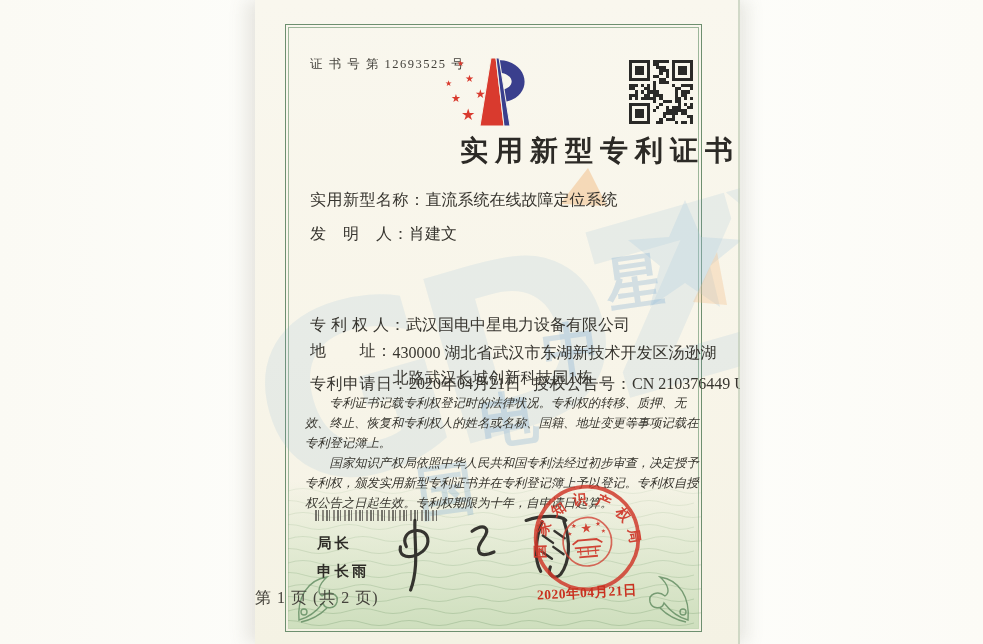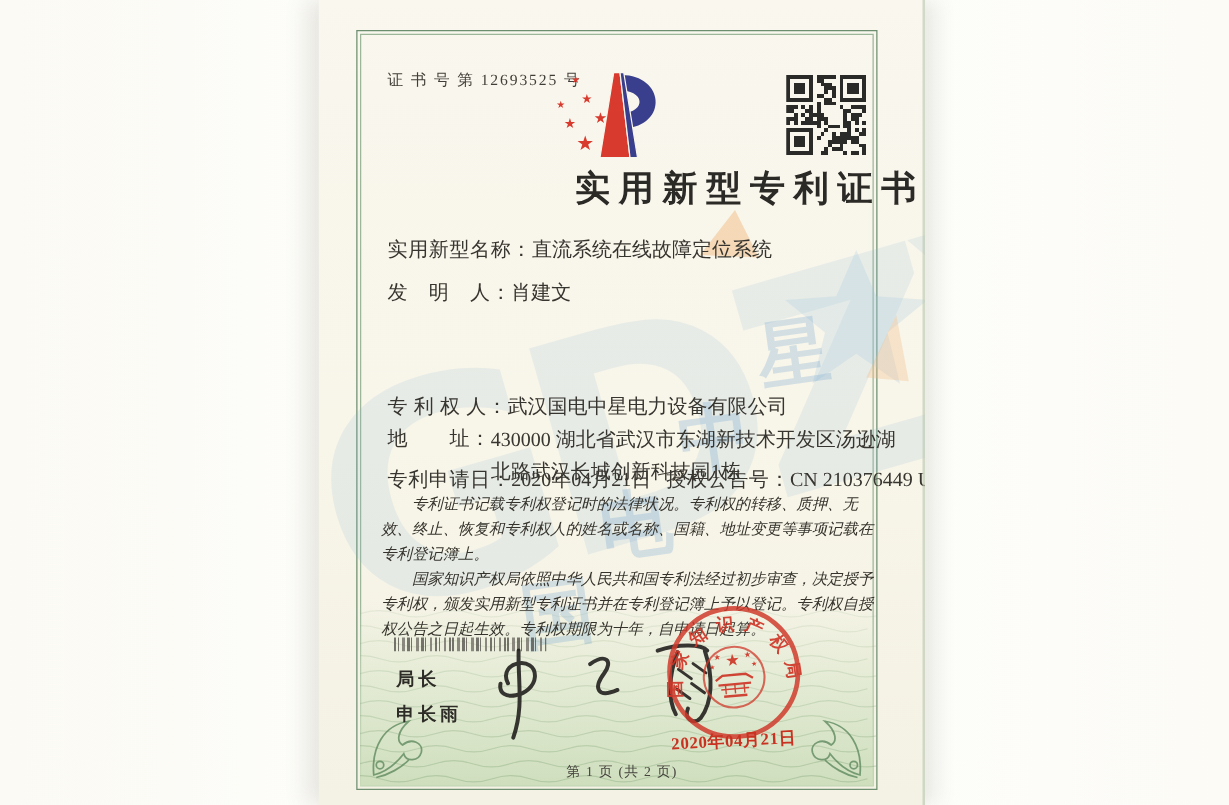--- a/index.html
+++ b/index.html
@@ -34,21 +34,21 @@
   .barcode { position:absolute; left:60px; top:510px; width:122px; height:11px; opacity:.75;
              background:repeating-linear-gradient(90deg,#4c4a45 0 2px,transparent 2px 3px,#4c4a45 3px 4px,
              transparent 4px 7px,#6a675f 7px 9px,transparent 9px 11px); }
   .director { position:absolute; left:62px; top:534px; font-family:"Liberation Sans",sans-serif;
               font-weight:bold; color:#2e2c27; font-size:14.5px; letter-spacing:3px; }
   .director .name { display:block; margin-top:9px; }
   .signature { position:absolute; left:124px; top:512px; }
   .seal { position:absolute; left:276px; top:482px; transform:rotate(-5deg); opacity:.93; }
   .seal-date { position:absolute; left:270px; top:584px; width:124px; text-align:center; color:#c93120;
                font-weight:bold; font-size:13.5px; transform:rotate(-3deg); letter-spacing:.5px; }
-  .footer { position:absolute; left:0; right:0; top:610px; text-align:center; font-size:11px;
+  .footer { position:absolute; left:0; right:0; top:588px; font-size:16px;
             color:#45433c; letter-spacing:1px; }
 </style>
 </head>
 <body>
 
 <div class="photo">
   <div class="page">
 
     <div class="frame">
       <div class="frame-inner"></div>

